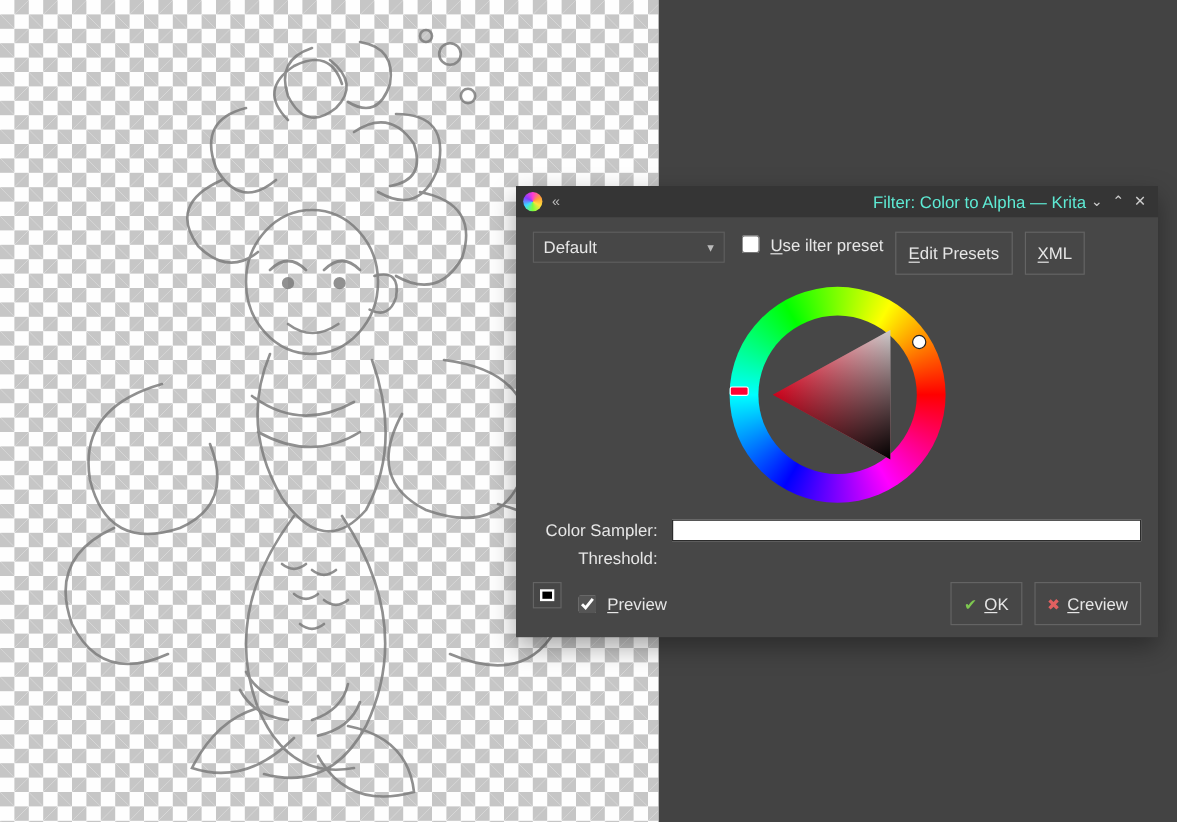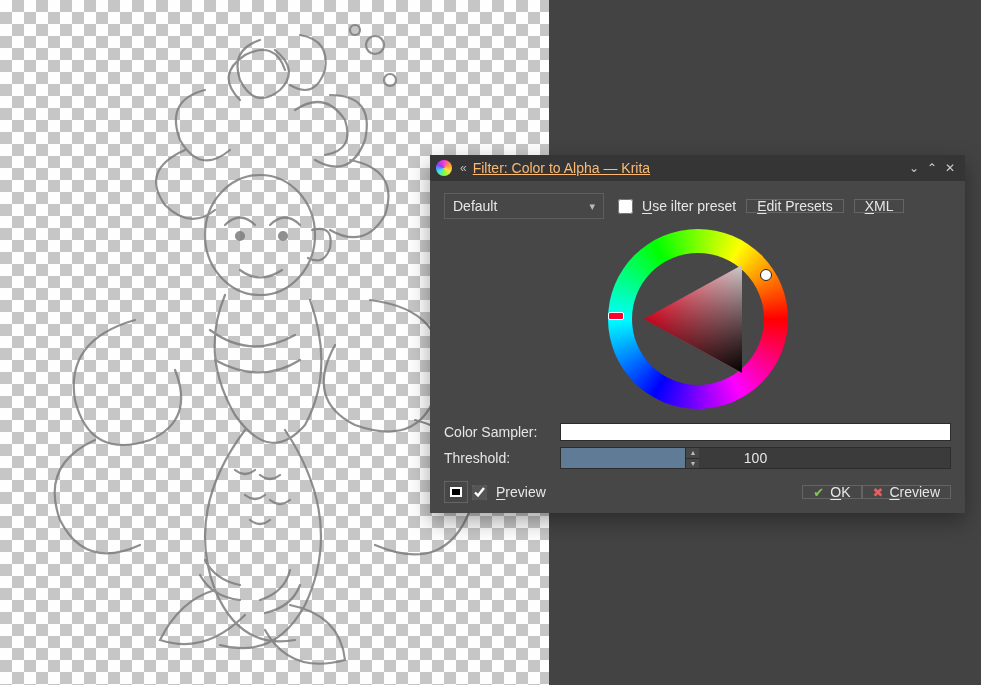--- a/index.html
+++ b/index.html
@@ -57,26 +57,26 @@
     background: #353535;
     display: flex;
     align-items: center;
     padding: 0 6px;
     color: #eee;
   }
   .tb-appicon { width: 16px; height: 16px; border-radius: 50%;
     background: conic-gradient(#ff3bd4,#ff9a3b,#ffe23b,#7bff3b,#3bdcff,#8a3bff,#ff3bd4);
     margin-right: 8px;}
   .tb-shade { color: #bbb; font-size: 12px; margin-right: 6px; cursor: default;}
-  .tb-title { flex: 1; text-align: left; font-size: 14px; color: #fdba74; text-decoration: underline;}
+  .tb-title { flex: 1; text-align: right; font-size: 14px; color: #5eead4;}
   .tb-btn { width: 18px; text-align: center; color: #ccc; font-size: 12px; padding: 2px;}
   .dialog-body { padding: 12px 14px 10px 14px; }
 
   
-  .toprow { display: flex; align-items: center; gap: 10px; margin-bottom: 10px;}
+  .toprow { display: flex; align-items: flex-start; gap: 10px; margin-bottom: 10px;}
   .combo {
     flex: 0 0 160px;
     height: 26px;
     background: #474747;
     border: 1px solid #5e5e5e;
     color: #e6e6e6;
     display: flex;
     align-items: center;
     padding: 0 8px;
     position: relative;
@@ -85,21 +85,21 @@
     content: "▾";
     position: absolute;
     right: 8px;
     color: #bbb;
     font-size: 11px;
   }
   .check { display: flex; align-items: center; gap: 6px; white-space: nowrap;}
   .check input { width: 15px; height: 15px; accent-color: #555; }
   .u { text-decoration: underline; text-underline-offset: 2px; }
   .btn {
-    height: 14px;
+    height: 36px;
     padding: 0 10px;
     background: #474747;
     border: 1px solid #646464;
     color: #e6e6e6;
     display: inline-flex;
     align-items: center;
     gap: 6px;
     font-size: 14px;
     white-space: nowrap;
   }
@@ -138,21 +138,21 @@
     position: absolute;
     left: 116px; top: 4px;
     width: 12px; height: 12px;
     border-radius: 50%;
     background: #fff;
     border: 1px solid #222;
   }
 
   
   .fieldrow { display: flex; align-items: center; gap: 12px; margin-bottom: 6px;}
-  .fieldrow label { flex: 0 0 104px; text-align: left; }
+  .fieldrow label { flex: 0 0 104px; text-align: right; }
   .swatch {
     flex: 1; height: 18px; background: #ffffff;
     border: 1px solid #2c2c2c;
   }
   .slider-wrap {
     flex: 1; height: 22px; position: relative;
     border: 1px solid #2c2c2c; background: #3b3b3b;
     display: flex; align-items: center;
   }
   .slider-fill {
@@ -168,21 +168,21 @@
     display: flex; flex-direction: column;
     border-left: 1px solid #2c2c2c;
   }
   .spin-btns div {
     flex: 1; display: flex; align-items: center; justify-content: center;
     font-size: 7px; color: #bbb; background: #474747;
   }
   .spin-btns div:first-child { border-bottom: 1px solid #2c2c2c; }
 
   
-  .bottomrow { display: flex; align-items: center; margin-top: 12px;}
+  .bottomrow { display: flex; gap: 10px; margin-top: 12px;}
   .icon-btn {
     width: 24px; height: 22px;
     border: 1px solid #646464;
     background: #474747;
     display: flex; align-items: center; justify-content: center;
   }
   .icon-btn .sq {
     width: 12px; height: 10px;
     background: #000; border: 2px solid #fff;
   }
@@ -296,28 +296,20 @@
       </div>
     </div>
 
     <div class="fieldrow">
       <label>Color Sampler:</label>
       <div class="swatch" style="background:#ffffff"></div>
     </div>
 
     <div class="fieldrow">
       <label>Threshold:</label>
-      <div class="slider-wrap">
-        <div class="slider-fill" style="width:32%"></div>
-        <div class="slider-val">100</div>
-        <div class="spin-btns">
-          <div>▲</div>
-          <div>▼</div>
-        </div>
-      </div>
     </div>
 
     <div class="bottomrow">
       <div class="icon-btn">
         <div class="sq"></div>
       </div>
       <label class="check">
         <input type="checkbox" checked="" style="">
         <span><span class="u">P</span><span>review</span></span>
       </label>

